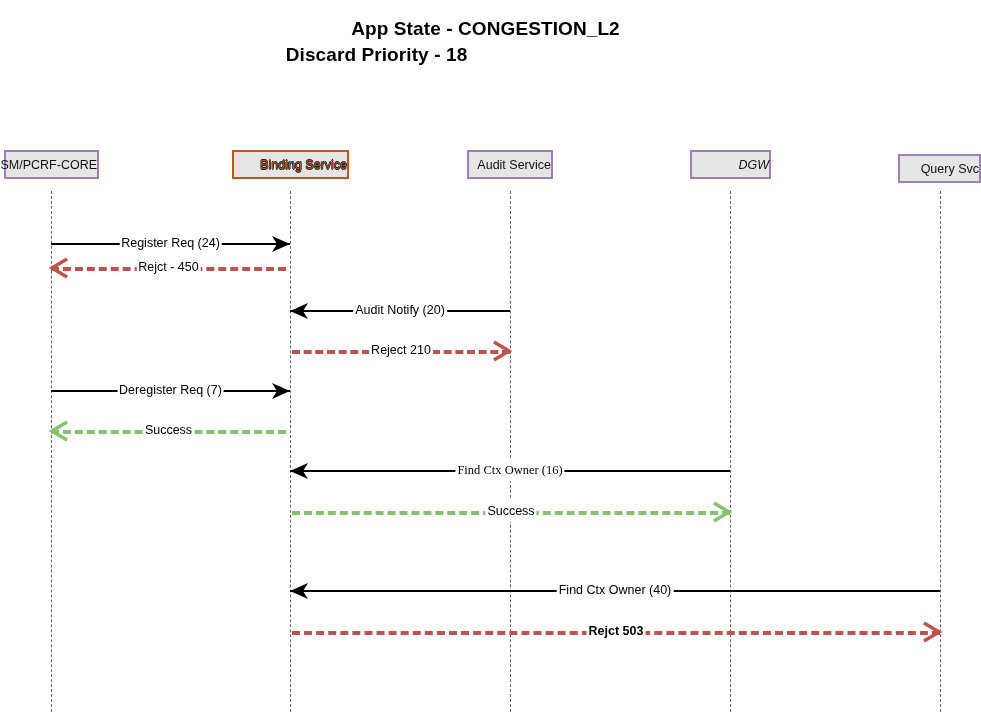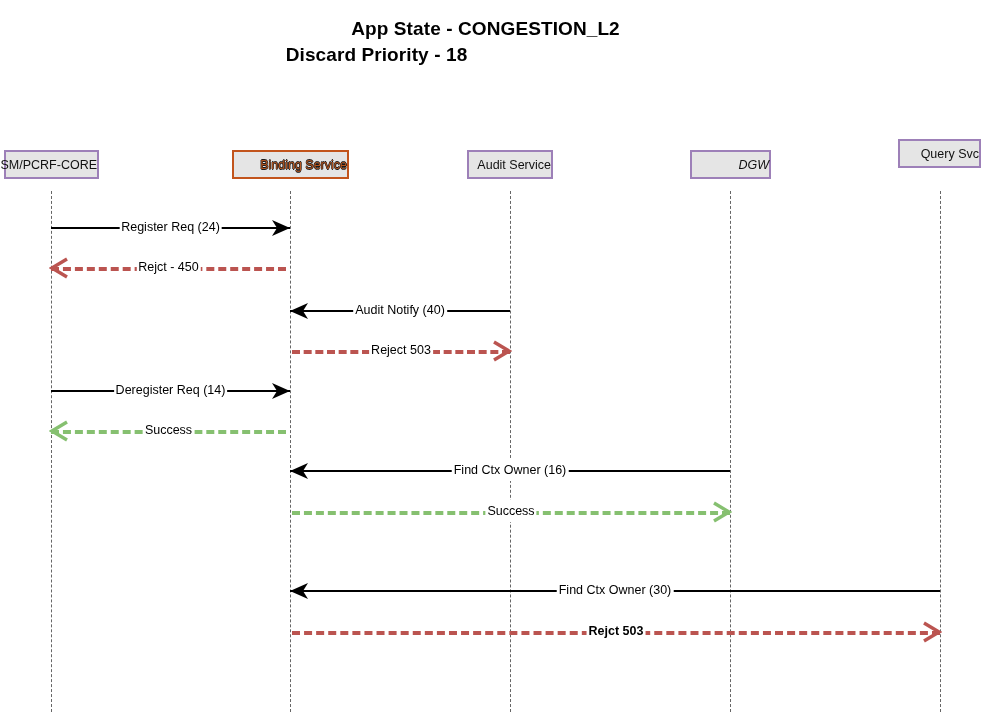--- a/index.html
+++ b/index.html
@@ -146,26 +146,26 @@
       </div>
       <div class="participant highlight" style="left: 232px; top: 150px; width: 117px;">
         <span class="plabel">Binding Service</span>
       </div>
       <div class="participant" style="left: 467px; top: 150px; width: 86px;">
         <span class="plabel">Audit Service</span>
       </div>
       <div class="participant" style="left: 690px; top: 150px; width: 81px; font-style: italic;">
         <span class="plabel">DGW</span>
       </div>
-      <div class="participant" style="left: 898px; top: 139px; width: 83px;">
+      <div class="participant" style="left: 898px; top: 154px; width: 83px;">
         <span class="plabel">Query Svc</span>
       </div>
     </div>
   <div id="messages-layer">
-      <div class="message" style="left: 51px; top: 216px; width: 239px;">
+      <div class="message" style="left: 51px; top: 232px; width: 239px;">
         <div class="msg-line solid"></div>
         <div class="arrowhead right">
           <svg width="24" height="24" viewBox="0 0 24 24">
             <polygon points="4,4 22,12 4,20 9,12" fill="#000000"></polygon>
           </svg>
         </div>
         <div class="msg-label">Register Req (24)</div>
       </div>
       <div class="message" style="left: 51px; top: 256px; width: 235px;">
         <div class="msg-line dashed-red"></div>
@@ -176,50 +176,50 @@
         </div>
         <div class="msg-label">Rejct - 450</div>
       </div>
       <div class="message" style="left: 290px; top: 299px; width: 220px;">
         <div class="msg-line solid"></div>
         <div class="arrowhead left">
           <svg width="24" height="24" viewBox="0 0 24 24">
             <polygon points="20,4 2,12 20,20 15,12" fill="#000000"></polygon>
           </svg>
         </div>
-        <div class="msg-label">Audit Notify (40)</div>
+        <div class="msg-label">Audit Notify (20)</div>
       </div>
       <div class="message" style="left: 292px; top: 339px; width: 218px;">
         <div class="msg-line dashed-red"></div>
         <div class="arrowhead right">
           <svg width="24" height="24" viewBox="0 0 24 24">
             <path d="M6,3 L21,12 L6,21" fill="none" stroke="#bb5450" stroke-width="3.4" stroke-linecap="butt" stroke-linejoin="miter"></path>
           </svg>
         </div>
-        <div class="msg-label">Reject 503</div>
+        <div class="msg-label">Reject 210</div>
       </div>
       <div class="message" style="left: 51px; top: 379px; width: 239px;">
         <div class="msg-line solid"></div>
         <div class="arrowhead right">
           <svg width="24" height="24" viewBox="0 0 24 24">
             <polygon points="4,4 22,12 4,20 9,12" fill="#000000"></polygon>
           </svg>
         </div>
-        <div class="msg-label">Deregister Req (14)</div>
+        <div class="msg-label">Deregister Req (7)</div>
       </div>
       <div class="message" style="left: 51px; top: 419px; width: 235px;">
         <div class="msg-line dashed-green"></div>
         <div class="arrowhead left">
           <svg width="24" height="24" viewBox="0 0 24 24">
             <path d="M18,3 L3,12 L18,21" fill="none" stroke="#86c070" stroke-width="3.4" stroke-linecap="butt" stroke-linejoin="miter"></path>
           </svg>
         </div>
         <div class="msg-label">Success</div>
       </div>
-      <div class="message" style="left: 290px; top: 459px; width: 440px;">
+      <div class="message" style="left: 290px; top: 459px; width: 440px; font-family: Liberation Serif, serif;">
         <div class="msg-line solid"></div>
         <div class="arrowhead left">
           <svg width="24" height="24" viewBox="0 0 24 24">
             <polygon points="20,4 2,12 20,20 15,12" fill="#000000"></polygon>
           </svg>
         </div>
         <div class="msg-label">Find Ctx Owner (16)</div>
       </div>
       <div class="message" style="left: 292px; top: 500px; width: 438px;">
         <div class="msg-line dashed-green"></div>
@@ -230,21 +230,21 @@
         </div>
         <div class="msg-label">Success</div>
       </div>
       <div class="message" style="left: 290px; top: 579px; width: 650px;">
         <div class="msg-line solid"></div>
         <div class="arrowhead left">
           <svg width="24" height="24" viewBox="0 0 24 24">
             <polygon points="20,4 2,12 20,20 15,12" fill="#000000"></polygon>
           </svg>
         </div>
-        <div class="msg-label">Find Ctx Owner (30)</div>
+        <div class="msg-label">Find Ctx Owner (40)</div>
       </div>
       <div class="message" style="left: 292px; top: 620px; width: 648px; font-weight: bold;">
         <div class="msg-line dashed-red"></div>
         <div class="arrowhead right">
           <svg width="24" height="24" viewBox="0 0 24 24">
             <path d="M6,3 L21,12 L6,21" fill="none" stroke="#bb5450" stroke-width="3.4" stroke-linecap="butt" stroke-linejoin="miter"></path>
           </svg>
         </div>
         <div class="msg-label">Rejct 503</div>
       </div>

